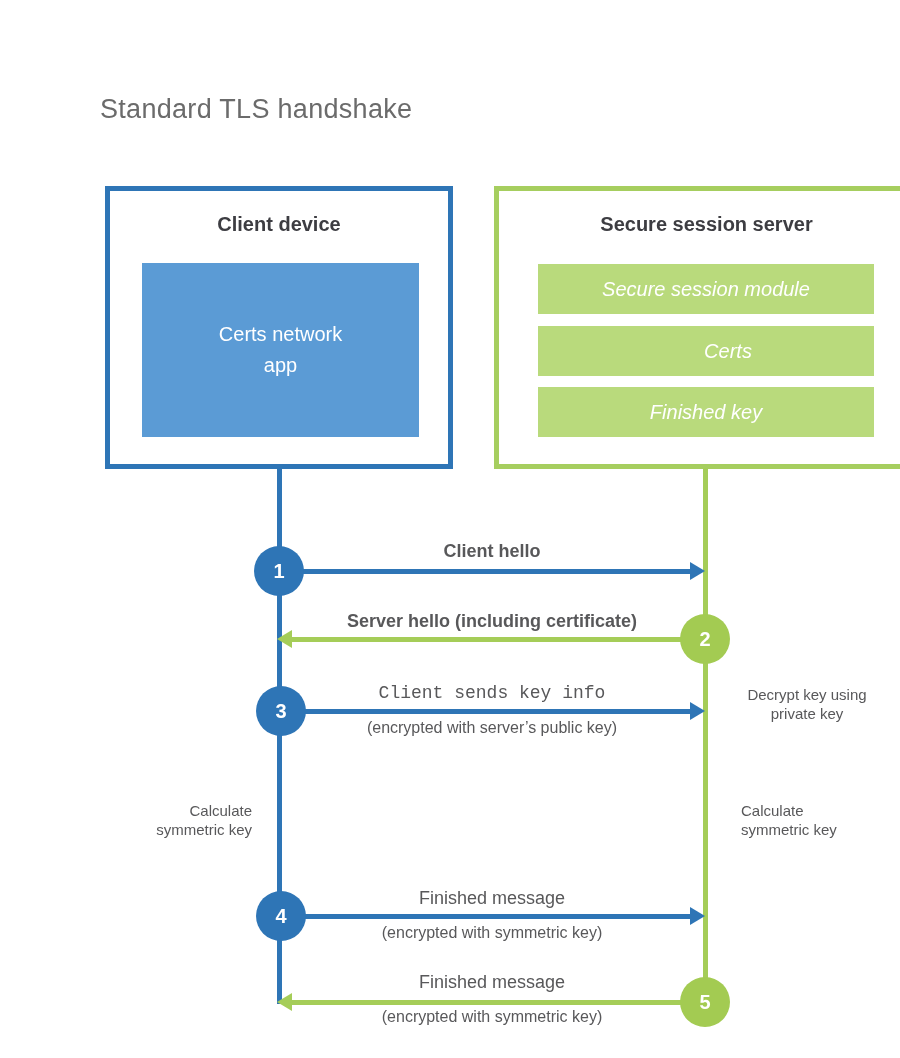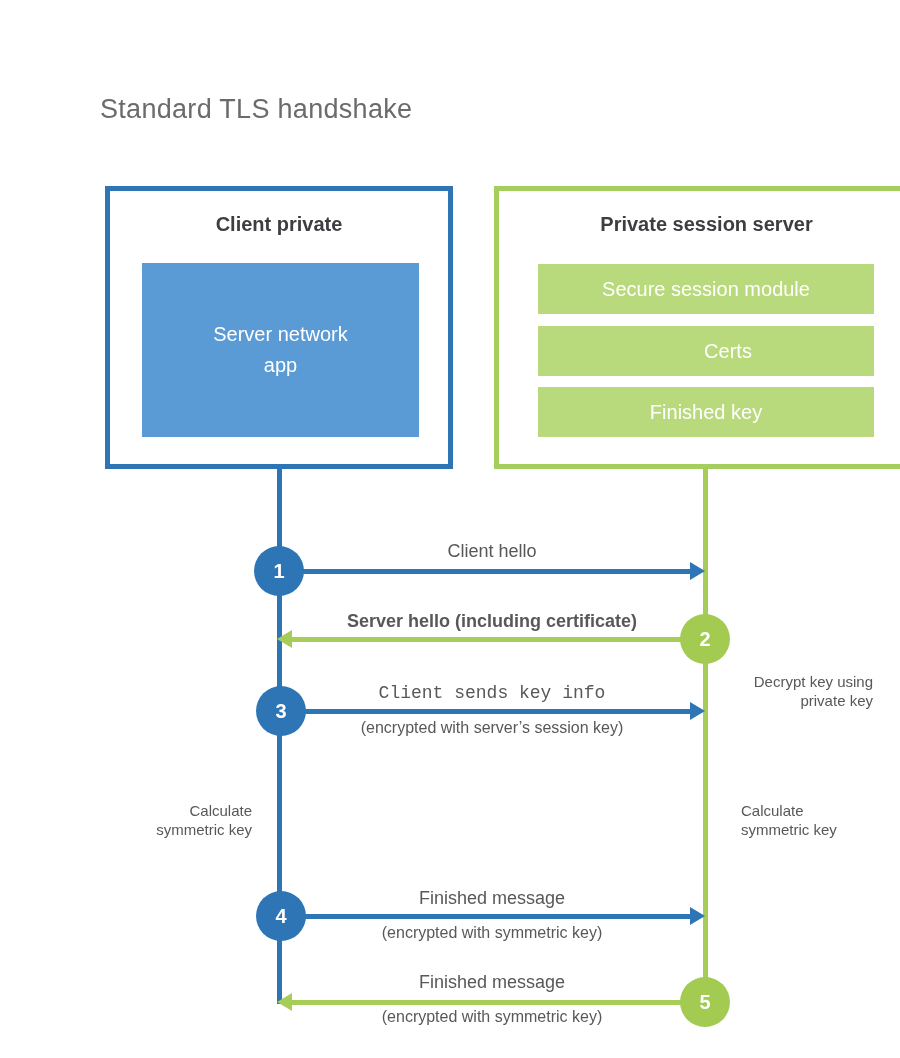--- a/index.html
+++ b/index.html
@@ -34,20 +34,21 @@
     position: absolute; left: 78px; top: 199px; width: 277px; height: 174px;
     background: #5b9bd5; color: #ffffff;
     display: flex; align-items: center; justify-content: center; text-align: center;
     font-size: 20px; line-height: 1.55;
   }
   .module-bar {
     position: absolute; left: 474px; width: 336px; height: 50px;
     background: #b9da7c; color: #ffffff;
     display: flex; align-items: center; justify-content: center;
     font-size: 20px;
+    font-style: italic;
   }
   .module-bar.m0 { top: 200px; }
   .module-bar.m1 { top: 262px; padding-left: 44px; }
   .module-bar.m2 { top: 323px; }
   
   .lifeline { position: absolute; width: 5px; top: 404px; }
   .lifeline.client-line { left: 213px; height: 536px; background: #2e75b6; }
   .lifeline.server-line { left: 639px; height: 534px; background: #a5cd58; }
   
   .step-circle {
@@ -83,52 +84,52 @@
   .h5 { left: 213px; top: 929px; }
   
   .msg-label {
     position: absolute; left: 178px; width: 500px; text-align: center;
     font-size: 18px; color: #58585a;
   }
   .msg-sublabel {
     position: absolute; left: 178px; width: 500px; text-align: center;
     font-size: 16px; color: #58585a;
   }
-  .l1 { top: 477px; }
+  .l1 { top: 477px; font-weight: bold; }
   .l2 { top: 547px; font-weight: bold; }
   .l3 { top: 619px; font-family: Liberation Mono, monospace; }  .l3s { top: 655px; }
   .l4 { top: 824px; }  .l4s { top: 860px; }
   .l5 { top: 908px; }  .l5s { top: 944px; }
   
   .side-note {
     position: absolute; font-size: 15px; color: #58585a; line-height: 1.25;
   }
-  .note-decrypt { left: 677px; top: 609px; width: 132px; text-align: right; }
+  .note-decrypt { left: 677px; top: 622px; width: 132px; text-align: center; }
   .note-calc-right { left: 677px; top: 738px; width: 132px; text-align: left; }
   .note-calc-left { left: 57px; top: 738px; width: 131px; text-align: right; }
 </style>
 </head>
 <body>
 
 <div class="canvas">
 
   <div class="page-title">Standard TLS handshake</div>
 
   <div class="actor-box client">
-    <div class="actor-title">Client private</div>
+    <div class="actor-title">Client device</div>
   </div>
   <div class="app-box">
     <div>
-      <span>Server network</span><br>
+      <span>Certs network</span><br>
       <span>app</span>
     </div>
   </div>
 
   <div class="actor-box server">
-    <div class="actor-title">Private session server</div>
+    <div class="actor-title">Secure session server</div>
   </div>
   <div class="module-bar m0">Secure session module</div>
   <div class="module-bar m1">Certs</div>
   <div class="module-bar m2">Finished key</div>
 
   <div class="lifeline client-line"></div>
   <div class="lifeline server-line"></div>
 
   <div class="shaft blue s1"></div>
   <div class="head right blue h1"></div>
@@ -137,21 +138,21 @@
 
   <div class="shaft green s2"></div>
   <div class="head left green h2"></div>
   <div class="step-circle green c2">2</div>
   <div class="msg-label l2">Server hello (including certificate)</div>
 
   <div class="shaft blue s3"></div>
   <div class="head right blue h3"></div>
   <div class="step-circle blue c3">3</div>
   <div class="msg-label l3">Client sends key info</div>
-  <div class="msg-sublabel l3s">(encrypted with server’s session key)</div>
+  <div class="msg-sublabel l3s">(encrypted with server’s public key)</div>
 
   <div class="shaft blue s4"></div>
   <div class="head right blue h4"></div>
   <div class="step-circle blue c4">4</div>
   <div class="msg-label l4">Finished message</div>
   <div class="msg-sublabel l4s">(encrypted with symmetric key)</div>
 
   <div class="shaft green s5"></div>
   <div class="head left green h5"></div>
   <div class="step-circle green c5">5</div>

